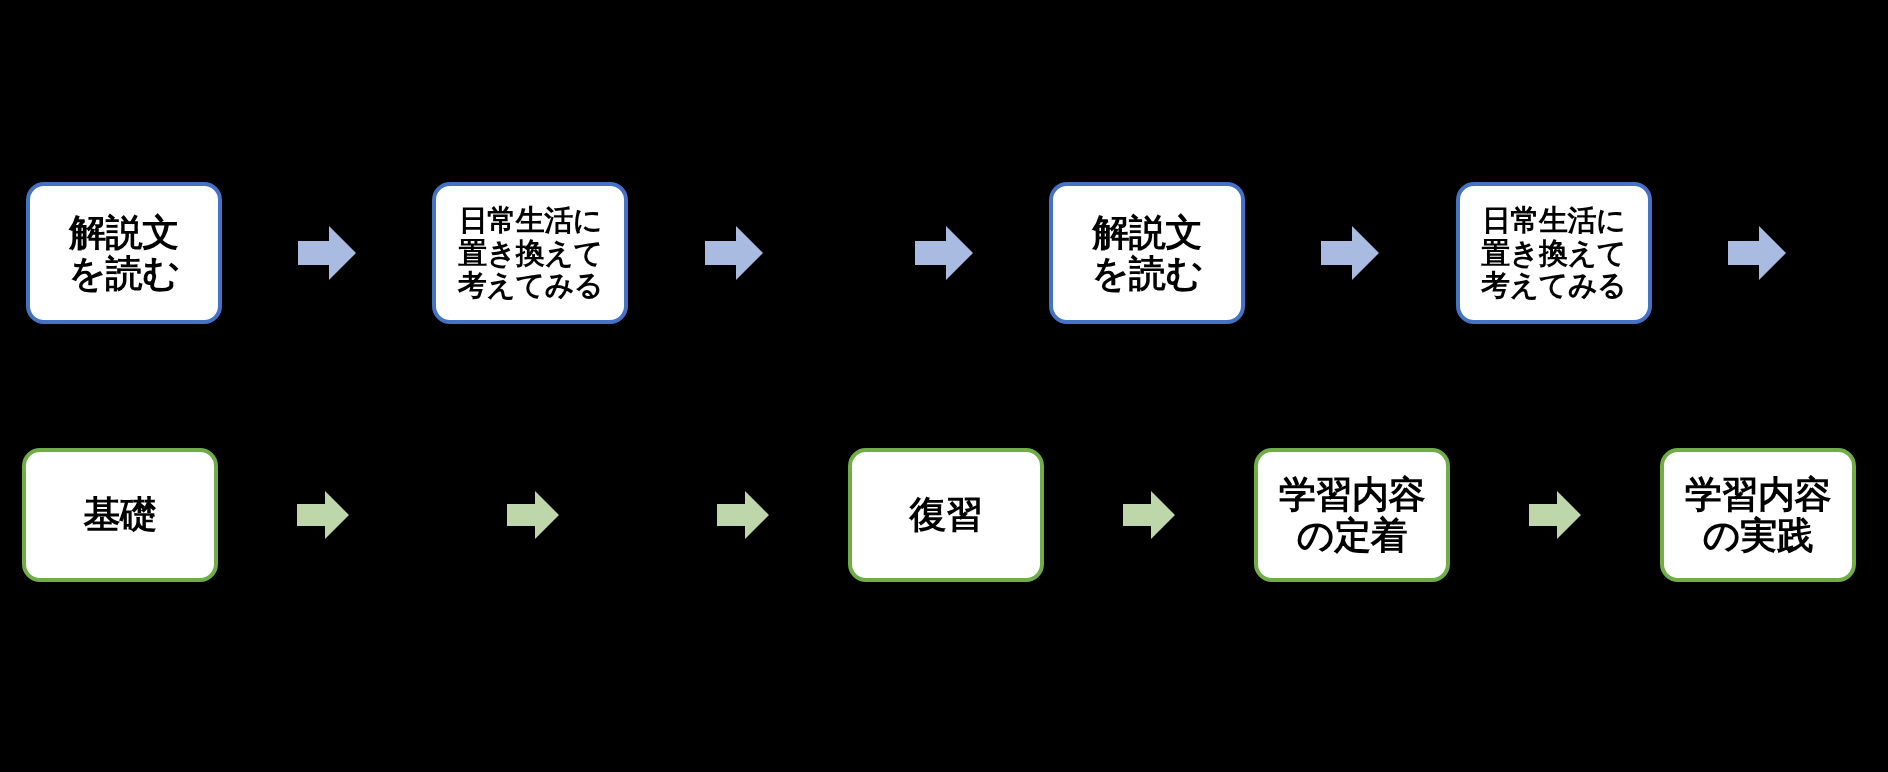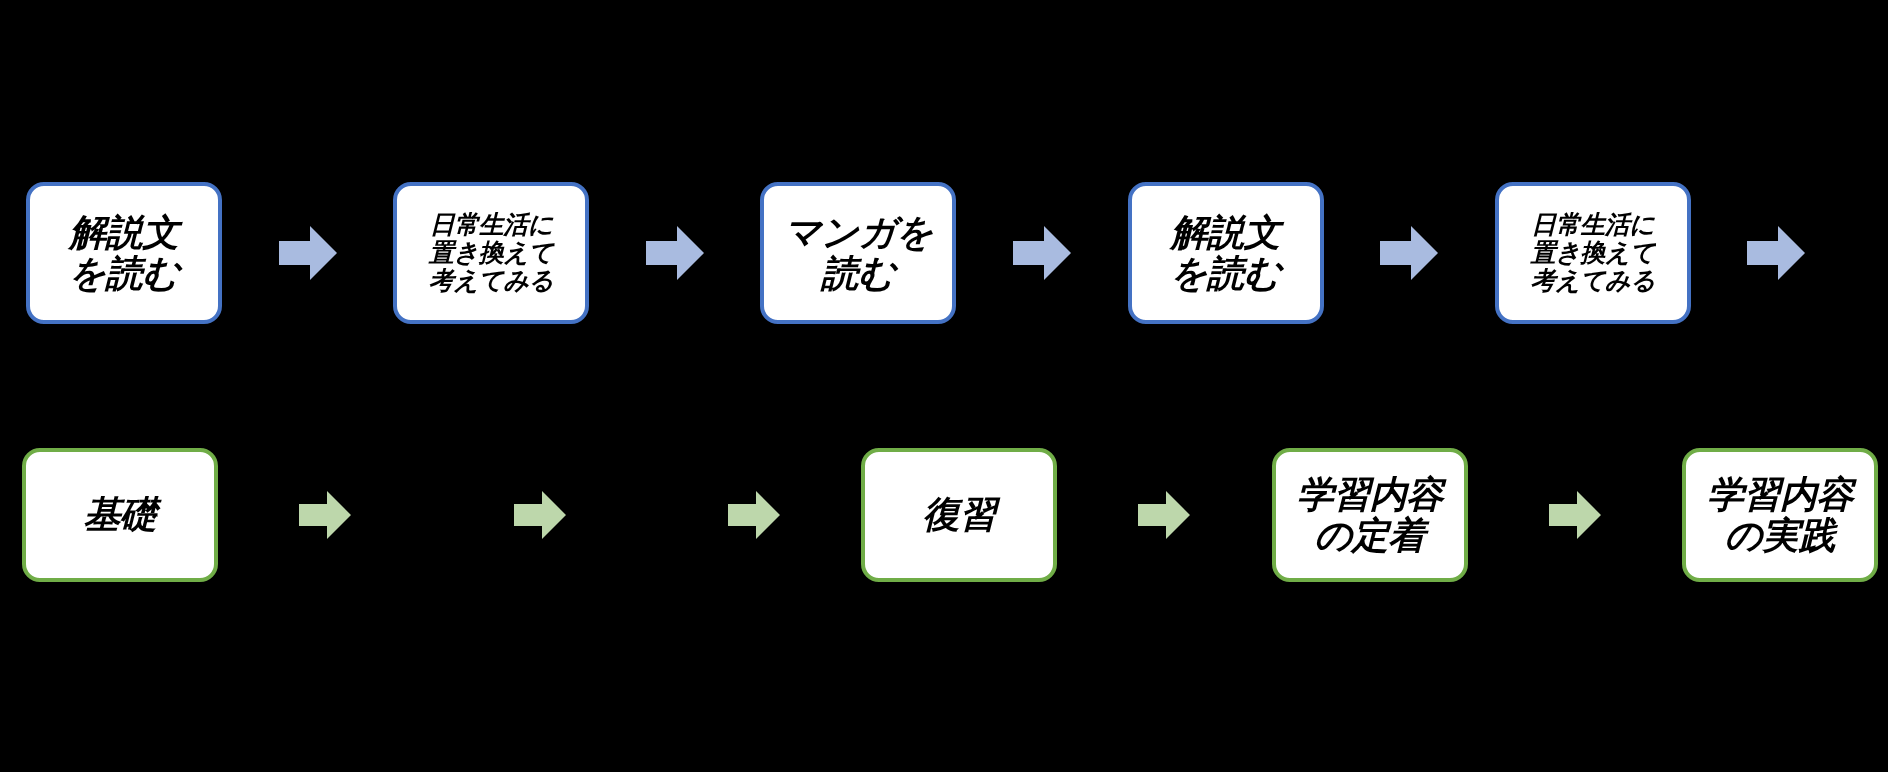--- a/index.html
+++ b/index.html
@@ -34,21 +34,21 @@
   .row-top {
     top: 182px;
     height: 142px;
     padding-left: 26px;
     padding-right: 26px;
   }
   .row-bottom {
     top: 448px;
     height: 134px;
     padding-left: 22px;
-    padding-right: 10px;
+    padding-right: 32px;
   }
 
   
   .node {
     background: #FFFFFF;
     border-radius: 18px;
     display: flex;
     align-items: center;
     justify-content: center;
     text-align: center;
@@ -67,26 +67,25 @@
   }
 
   .node-label {
     color: #000000;
     font-weight: 700;
     line-height: 1.12;
     letter-spacing: -0.5px;
     -webkit-font-smoothing: none;
     white-space: pre-line;
     padding: 0 4px;
-    font-style: italic;
   }
   
   .lines-1 .node-label { font-size: 37px; }
   .lines-2 .node-label { font-size: 37px; }
-  .lines-3 .node-label { font-size: 25px; }
+  .lines-3 .node-label { font-size: 29px; }
 
   
   .arrow {
     flex: 1 1 auto;
     display: flex;
     align-items: center;
     justify-content: center;
     height: 100%;
   }
   .arrow svg { display: block; }
@@ -114,24 +113,20 @@
 置き換えて
 考えてみる</span>
     </div>
 
     <div class="arrow">
       <svg width="58" height="54" viewBox="0 0 58 54">
         <polygon points="0,15 31,15 31,0 58,27 31,54 31,39 0,39" fill="#A9BBE0"></polygon>
       </svg>
     </div>
 
-    <div class="node lines-2">
-      <span class="node-label">マンガを
-読む</span>
-    </div>
 
     <div class="arrow">
       <svg width="58" height="54" viewBox="0 0 58 54">
         <polygon points="0,15 31,15 31,0 58,27 31,54 31,39 0,39" fill="#A9BBE0"></polygon>
       </svg>
     </div>
 
     <div class="node lines-2">
       <span class="node-label">解説文
 を読む</span>

